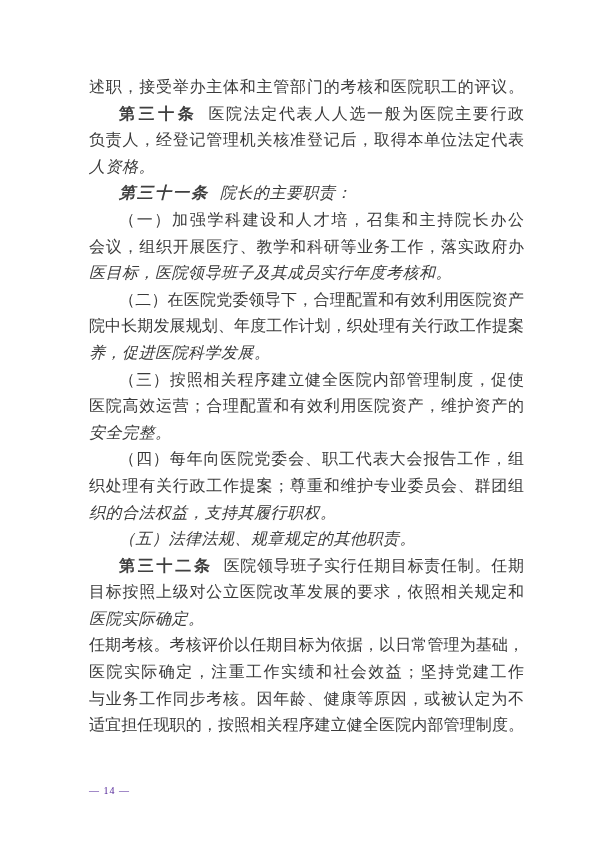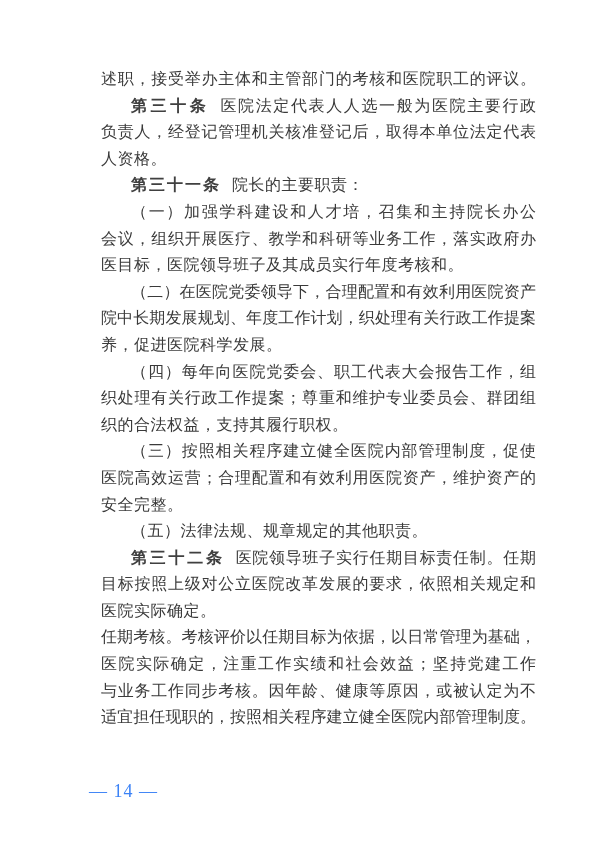--- a/index.html
+++ b/index.html
@@ -16,57 +16,57 @@
   }
   .page {
     position: relative;
     width: 600px;
     height: 849px;
     background: #ffffff;
   }
   .content {
     position: absolute;
     left: 89px;
-    top: 66px;
+    top: 74px;
     width: 435px;
-    margin-left: 12px;
   }
   .para {
     margin: 0;
     padding: 0;
   }
   .line {
     font-size: 16px;
     line-height: 26.6px;
     text-align: justify;
     text-align-last: justify;
     letter-spacing: 0;
     white-space: normal;
   }
   .line.endline {
     text-align: right;
     text-align-last: left;
     letter-spacing: 0.5px;
+    font-style: italic;
   }
   .line.indent {
     text-indent: 30px;
   }
   .article-no {
     font-weight: bold;
     color: #404040;
     letter-spacing: 2px;
     margin-right: 11px;
   }
   .footer {
     position: absolute;
     left: 89px;
     top: 781px;
-    font-size: 18px;
+    font-size: 10px;
     line-height: 20px;
-    color: #3b82f6;
+    color: #4c1d95;
     letter-spacing: 1px;
   }
 </style>
 </head>
 <body>
 
 <div class="page">
   <div class="content">
       <div class="para">
         <div class="line">述职，接受举办主体和主管部门的考核和医院职工的评议。</div>
@@ -83,28 +83,28 @@
         <div class="line indent">（一）加强学科建设和人才培，召集和主持院长办公</div>
         <div class="line">会议，组织开展医疗、教学和科研等业务工作，落实政府办</div>
         <div class="line endline">医目标，医院领导班子及其成员实行年度考核和。</div>
       </div>
       <div class="para">
         <div class="line indent">（二）在医院党委领导下，合理配置和有效利用医院资产</div>
         <div class="line">院中长期发展规划、年度工作计划，织处理有关行政工作提案</div>
         <div class="line endline">养，促进医院科学发展。</div>
       </div>
       <div class="para">
+        <div class="line indent">（三）按照相关程序建立健全医院内部管理制度，促使</div>
+        <div class="line">医院高效运营；合理配置和有效利用医院资产，维护资产的</div>
+        <div class="line endline">安全完整。</div>
+      </div>
+      <div class="para">
         <div class="line indent">（四）每年向医院党委会、职工代表大会报告工作，组</div>
         <div class="line">织处理有关行政工作提案；尊重和维护专业委员会、群团组</div>
         <div class="line endline">织的合法权益，支持其履行职权。</div>
-      </div>
-      <div class="para">
-        <div class="line indent">（三）按照相关程序建立健全医院内部管理制度，促使</div>
-        <div class="line">医院高效运营；合理配置和有效利用医院资产，维护资产的</div>
-        <div class="line endline">安全完整。</div>
       </div>
       <div class="para">
         <div class="line endline indent">（五）法律法规、规章规定的其他职责。</div>
       </div>
       <div class="para">
         <div class="line indent"><span class="article-no">第三十二条</span>医院领导班子实行任期目标责任制。任期</div>
         <div class="line">目标按照上级对公立医院改革发展的要求，依照相关规定和</div>
         <div class="line endline">医院实际确定。</div>
       </div>
       <div class="para">

